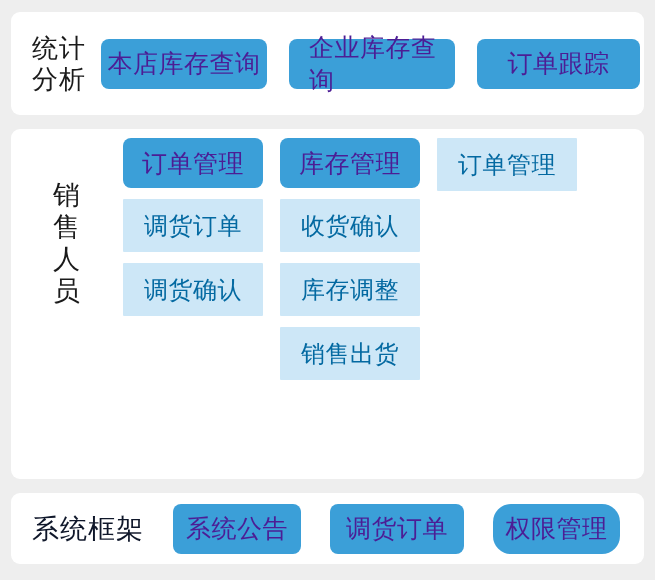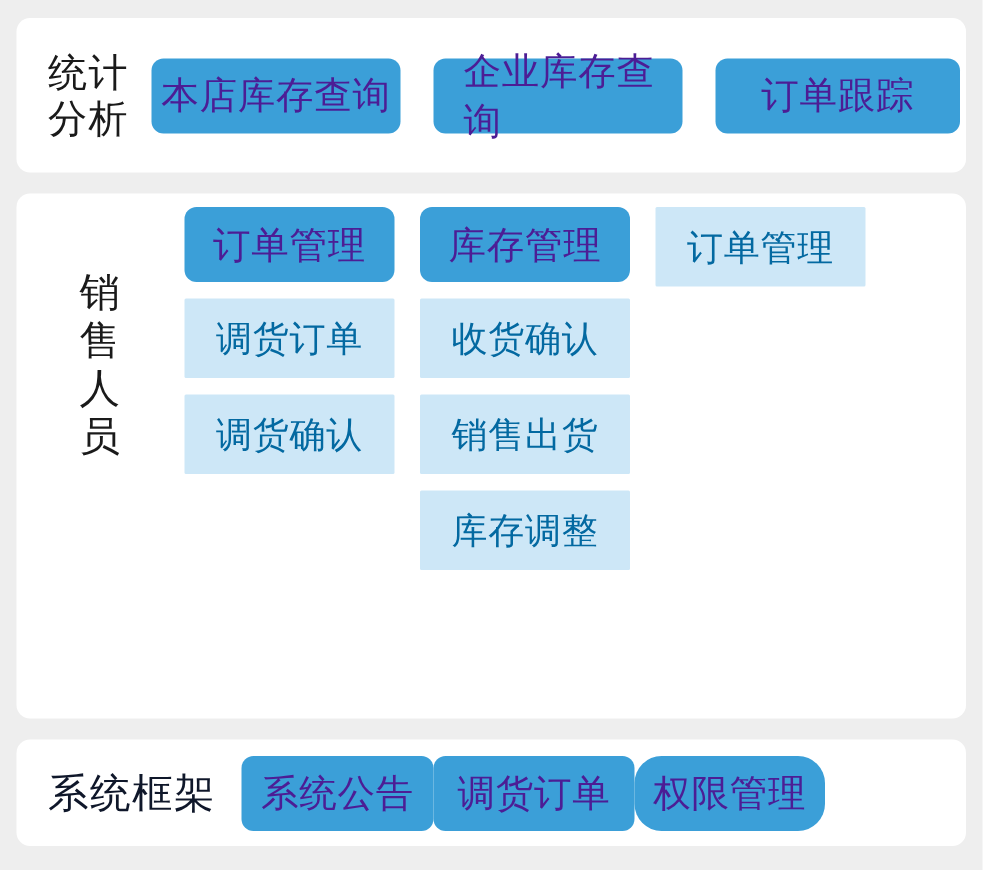--- a/index.html
+++ b/index.html
@@ -135,20 +135,22 @@
     font-size: 27px;
     color: #0f172a;
     letter-spacing: 1px;
     padding-left: 10px;
     padding-right: 17px;
     white-space: nowrap;
   }
   .system-buttons {
     display: flex;
     align-items: center;
+    gap: 29px;
+    margin-left: 12px;
   }
   .system-buttons .btn-blue:nth-child(1) { width: 128px; }
   .system-buttons .btn-blue:nth-child(2) { width: 134px; }
   .system-buttons .btn-blue:nth-child(3) { width: 127px; border-radius: 18px; }
 </style>
 </head>
 <body>
 
 <div class="page">
 
@@ -176,22 +178,22 @@
 
       <div class="sales-col">
         <div class="btn-blue">订单管理</div>
         <div class="tile-light">调货订单</div>
         <div class="tile-light">调货确认</div>
       </div>
 
       <div class="sales-col">
         <div class="btn-blue">库存管理</div>
         <div class="tile-light">收货确认</div>
+        <div class="tile-light">库存调整</div>
         <div class="tile-light">销售出货</div>
-        <div class="tile-light">库存调整</div>
       </div>
 
       <div class="sales-col">
         <div class="tile-light">订单管理</div>
       </div>
 
     </div>
   </div>
 
   <div class="card card-system">

